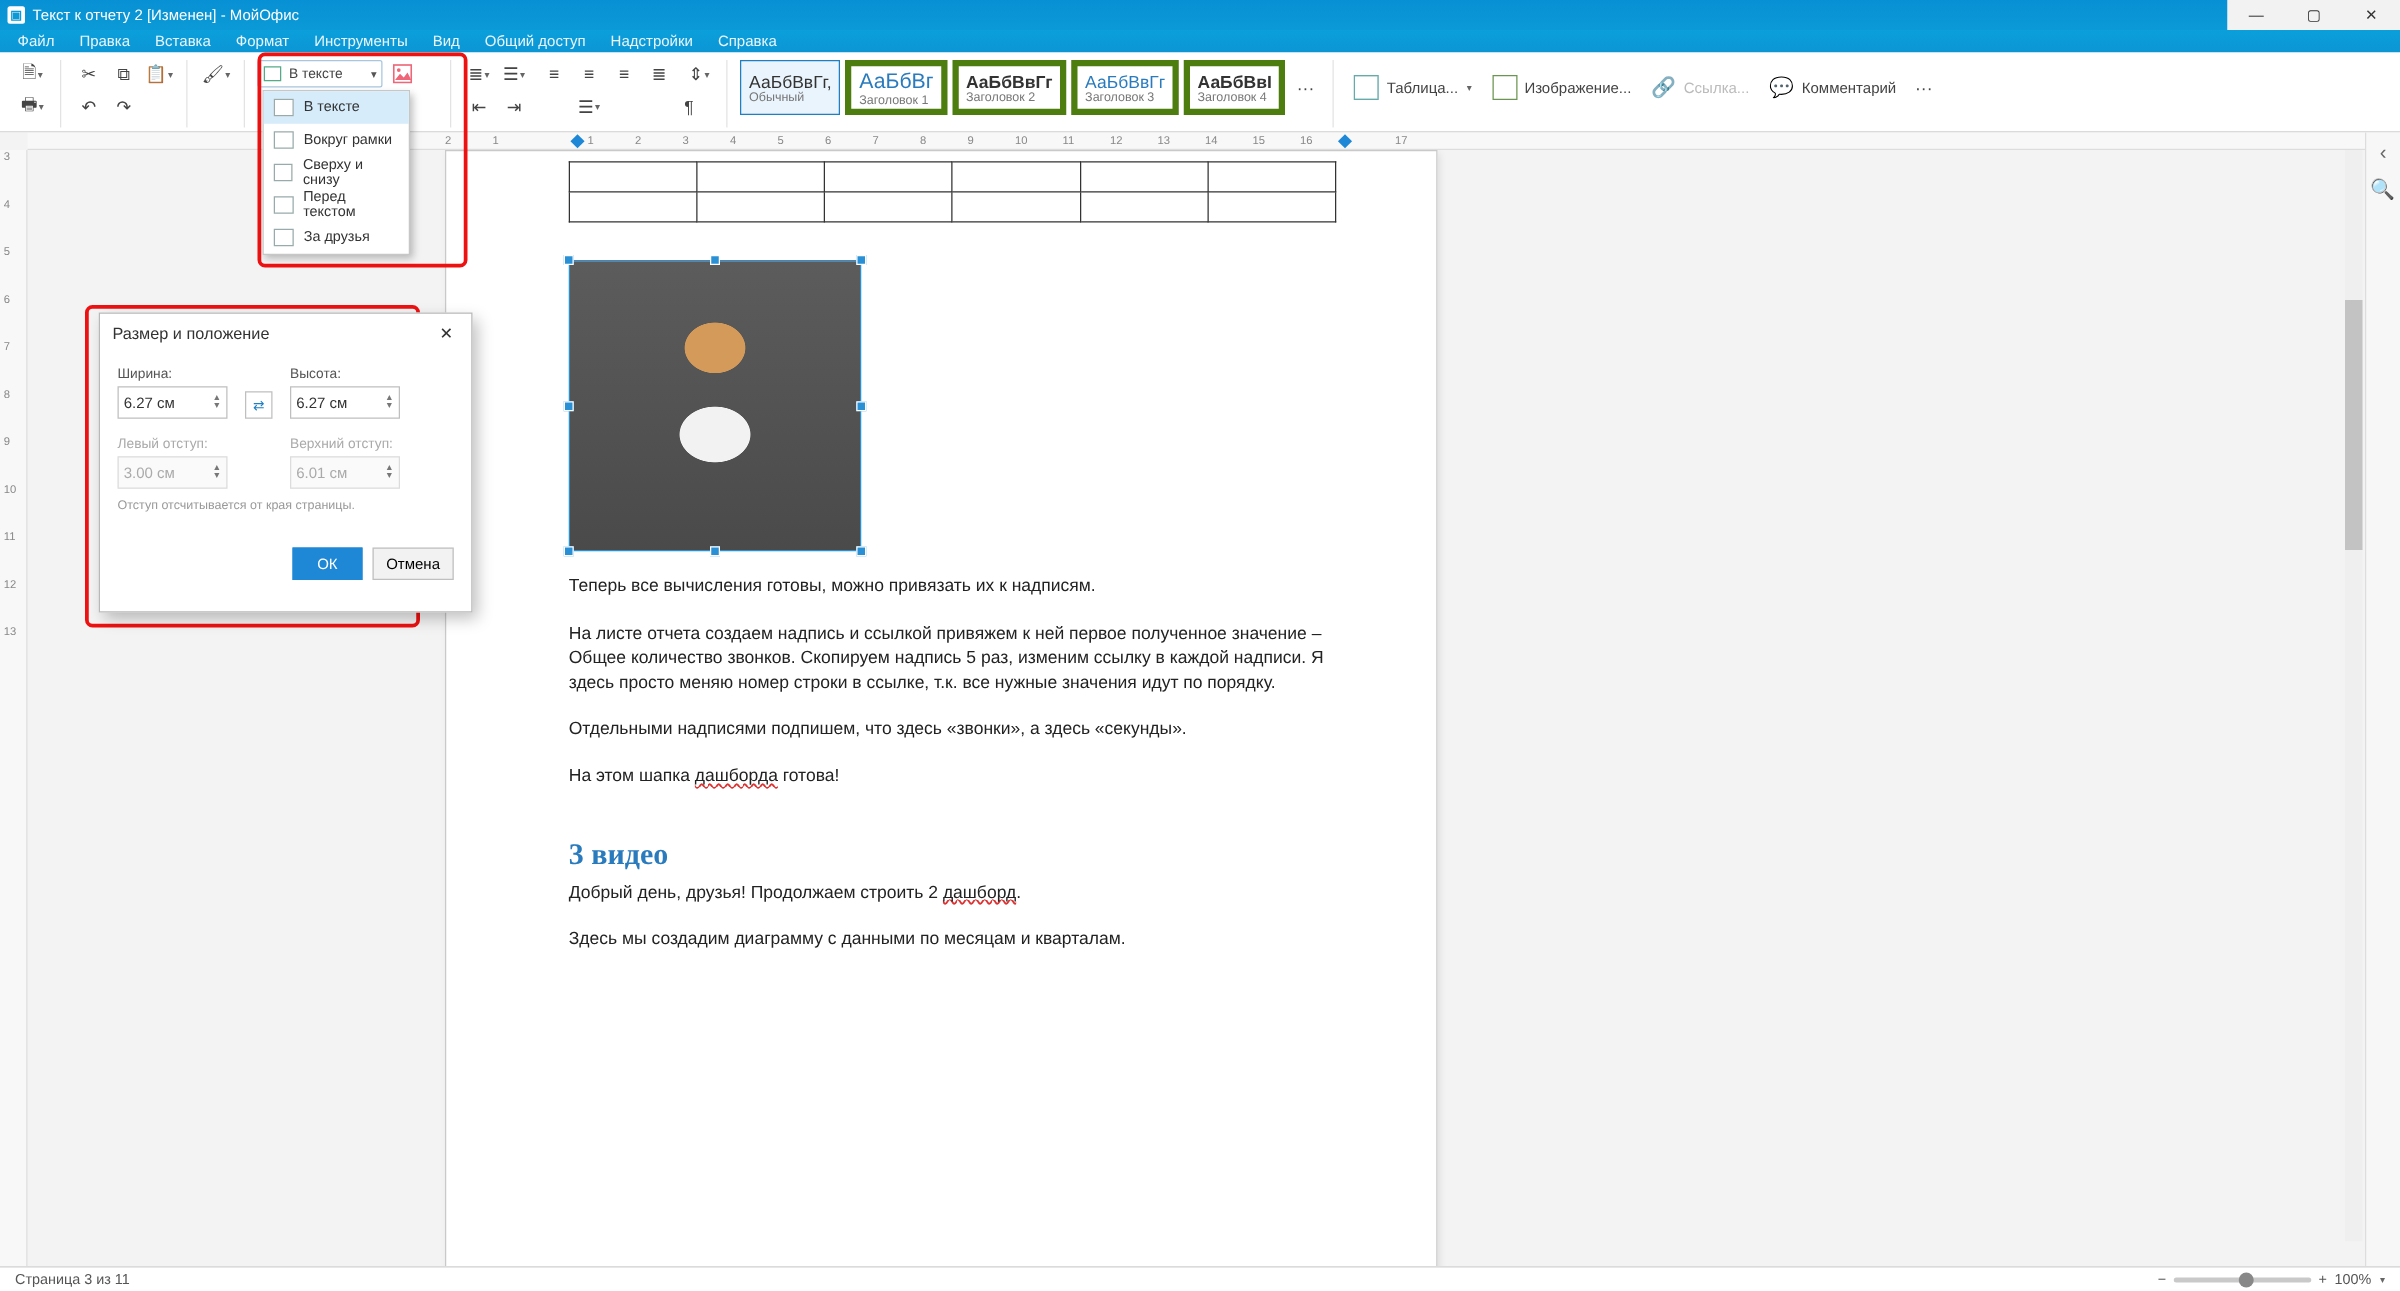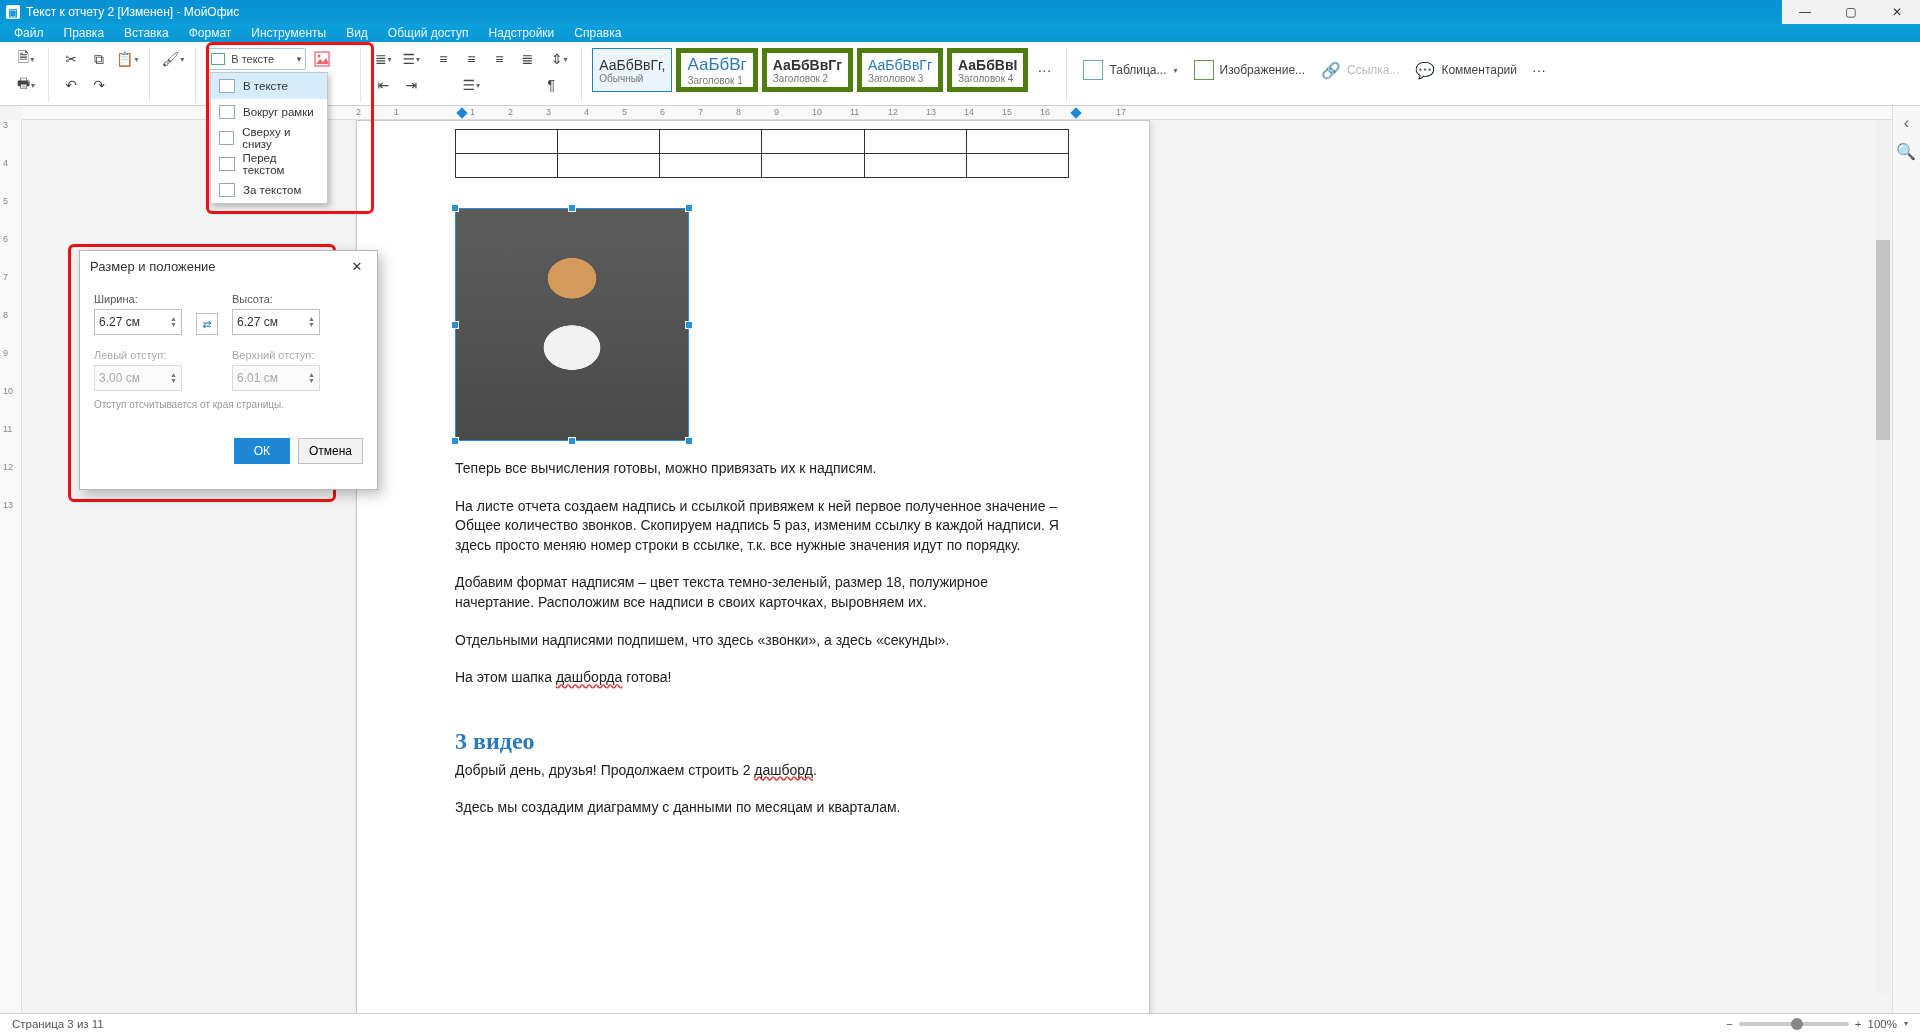--- a/index.html
+++ b/index.html
@@ -274,21 +274,21 @@
   <div class="item">
       <span class="ico"></span>
       <span>Сверху и снизу</span>
     </div>
   <div class="item">
       <span class="ico"></span>
       <span>Перед текстом</span>
     </div>
   <div class="item">
       <span class="ico"></span>
-      <span>За текстом</span>
+      <span>За друзья</span>
     </div>
 </div>
 
 <div class="workspace">
   <div class="hruler">
     <span class="marker" style="left:436px;"></span>
     <span class="marker" style="left:1050px;"></span>
   <span class="tick" style="left: 334px;">2</span>
       <span class="tick" style="left: 372px;">1</span>
       <span class="tick" style="left: 448px;">1</span>
@@ -353,21 +353,20 @@
           <span class="handle h-tr"></span>
           <span class="handle h-ml"></span>
           <span class="handle h-mr"></span>
           <span class="handle h-bl"></span>
           <span class="handle h-bm"></span>
           <span class="handle h-br"></span>
         </div>
 
         <p class="para">Теперь все вычисления готовы, можно привязать их к надписям.</p>
         <p class="para">На листе отчета создаем надпись и ссылкой привяжем к ней первое полученное значение – Общее количество звонков. Скопируем надпись 5 раз, изменим ссылку в каждой надписи. Я здесь просто меняю номер строки в ссылке, т.к. все нужные значения идут по порядку.</p>
-        <p class="para">Добавим формат надписям – цвет текста темно-зеленый, размер 18, полужирное начертание. Расположим все надписи в своих карточках, выровняем их.</p>
         <p class="para">Отдельными надписями подпишем, что здесь «звонки», а здесь «секунды».</p>
         <p class="para">
           <span>На этом шапка </span><span class="redsquig">дашборда</span><span> готова!</span>
         </p>
         <h3 class="heading3">3 видео</h3>
         <p class="para" style="margin-top:6px">
           <span>Добрый день, друзья! Продолжаем строить 2 </span><span class="redsquig">дашборд</span><span>.</span>
         </p>
         <p class="para">Здесь мы создадим диаграмму с данными по месяцам и кварталам.</p>
       </div>

